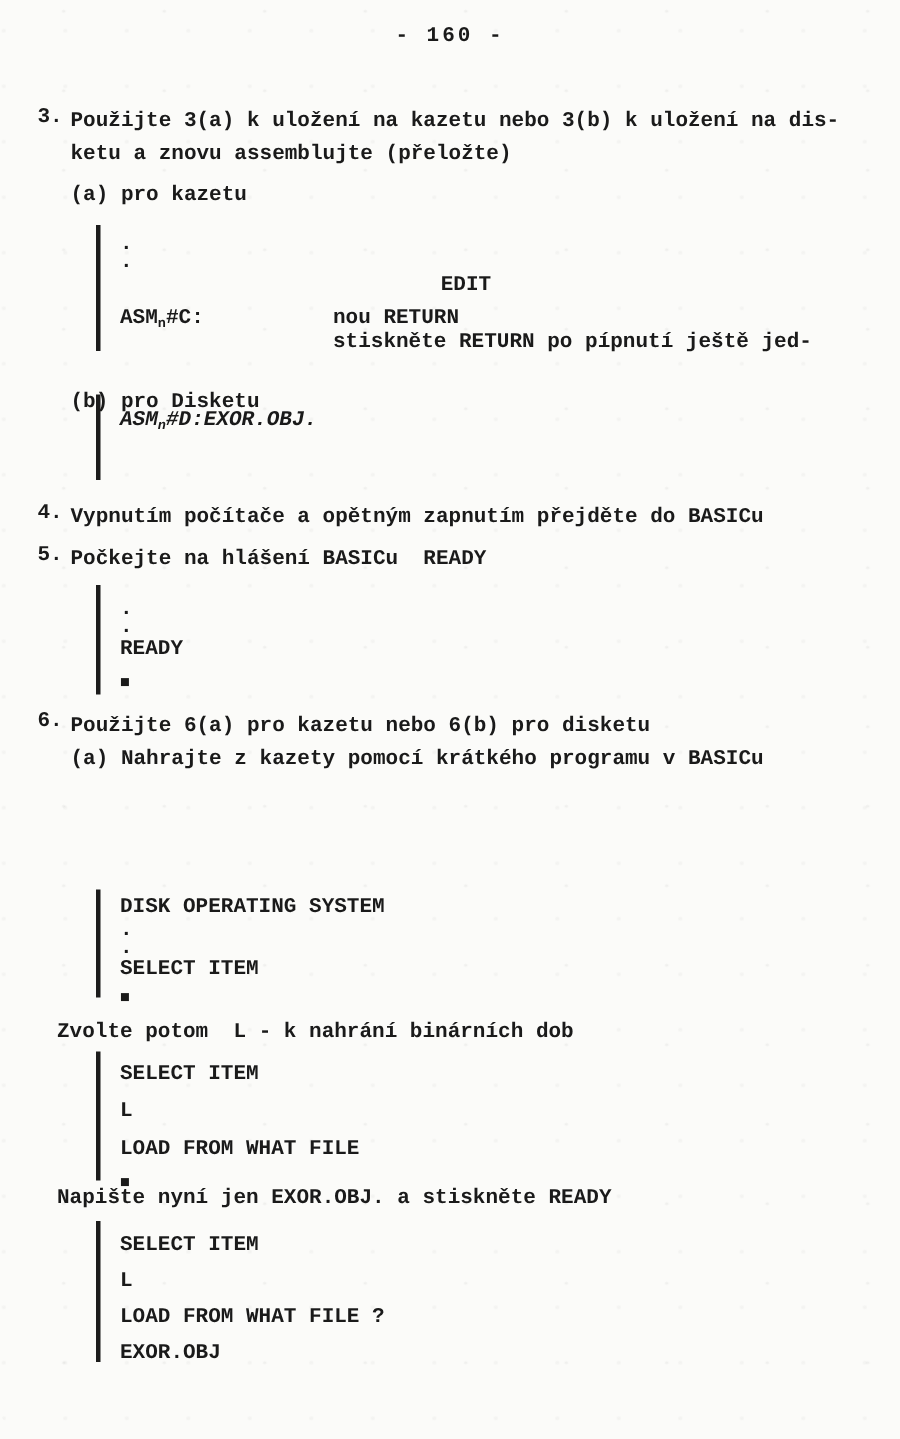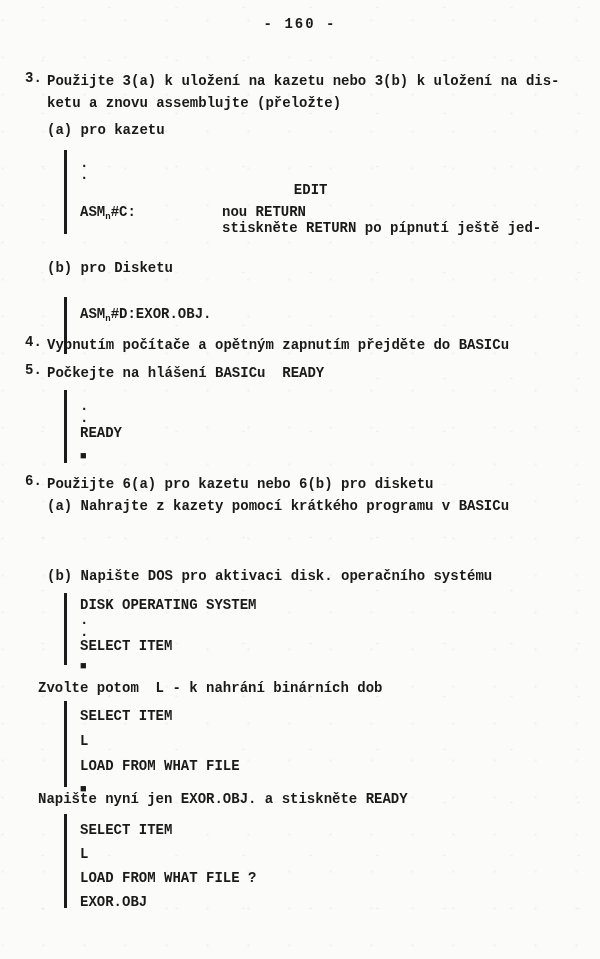--- a/index.html
+++ b/index.html
@@ -70,21 +70,21 @@
       <span class="cmd"><span>ASM</span><sub>n</sub><span>#C:</span></span>
       <span class="notecol">
         <div class="pre">nou RETURN</div>
         <div class="pre">stiskněte RETURN po pípnutí ještě jed-</div>
       </span>
     </div>
   </div>
 
   <div class="subhead pre" style="top:258px;">(b) pro Disketu</div>
 
-  <div class="tblock" style="top:297px;height:57px;padding-top:9px;">
+  <div class="tblock" style="top:263px;height:57px;padding-top:9px;font-style:italic;">
     <div class="tline"><span>ASM</span><sub>n</sub><span>#D:EXOR.OBJ.</span></div>
   </div>
 
   <div class="item" style="top:334px;">
     <span class="num">4.</span>
     <div class="itext">
         <div class="pre">Vypnutím počítače a opětným zapnutím přejděte do BASICu</div>
       </div>
   </div>
 
@@ -105,21 +105,20 @@
   <div class="item" style="top:473px;">
     <span class="num">6.</span>
     <div class="itext">
         <div class="pre">Použijte 6(a) pro kazetu nebo 6(b) pro disketu</div>
       </div>
   </div>
 
   <div class="subhead pre" style="top:496px;">(a) Nahrajte z kazety pomocí krátkého programu v BASICu</div>
 
 
-  <div class="subhead pre" style="top:566px;">(b) Napište DOS pro aktivaci disk. operačního systému</div>
 
   <div class="tblock" style="top:593px;height:72px;padding-top:4px;">
     <div class="tline pre">DISK OPERATING SYSTEM</div>
     <div class="dotline pre">.</div>
     <div class="dotline pre">.</div>
     <div class="tline pre">SELECT ITEM</div>
     <div class="cursorline" style="margin-top:4px;"><span class="cursor">■</span></div>
   </div>
 
   <div class="para pre" style="top:678px;">Zvolte potom  L - k nahrání binárních dob</div>

